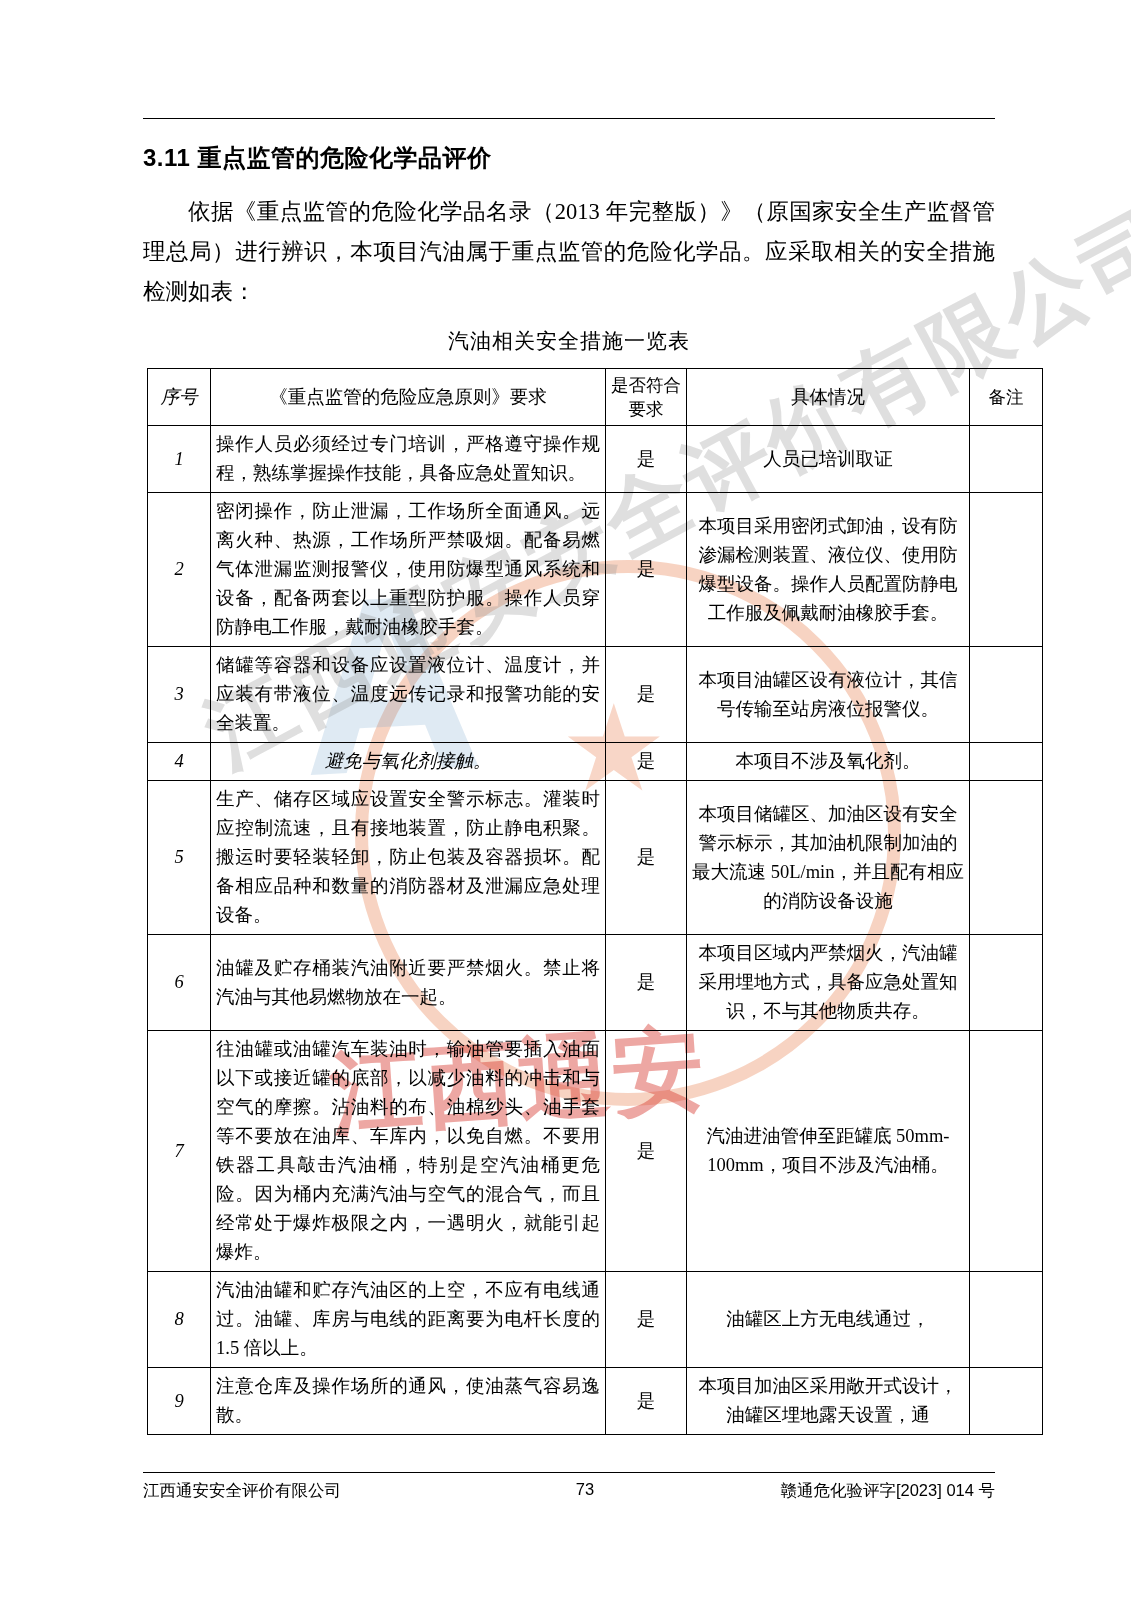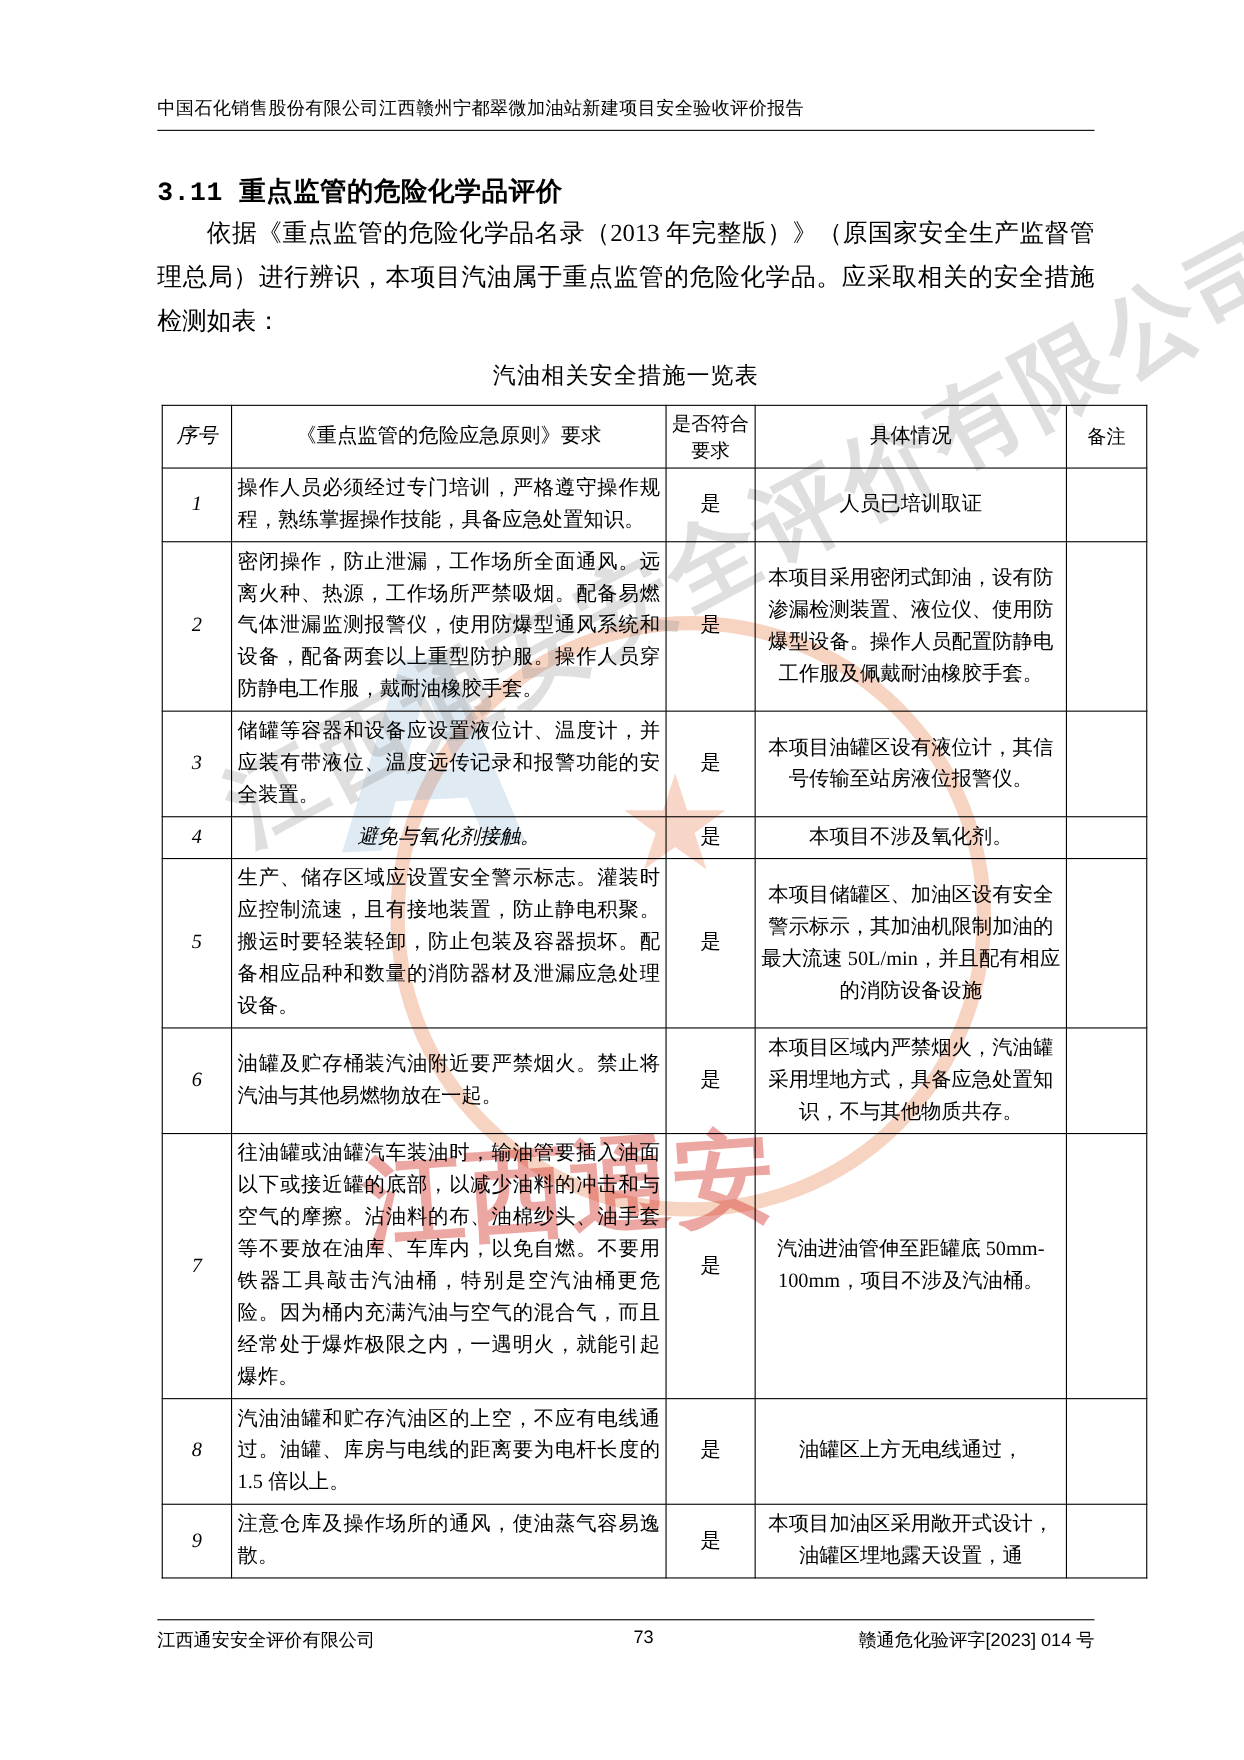--- a/index.html
+++ b/index.html
@@ -106,25 +106,24 @@
     top: 118px;
     width: 852px;
     border-top: 1.6px solid #000;
   }
 
   
   .section-title {
     position: absolute;
     left: 0;
     top: 142px;
-    font-family: Liberation Mono, monospace;
+    font-family: Liberation Sans, sans-serif;
     font-size: 24px;
     font-weight: bold;
     letter-spacing: 0.5px;
-    margin-top: 16px;
   }
 
   
   .para {
     position: absolute;
     left: 0;
     top: 192px;
     width: 852px;
     font-size: 22.5px;
     line-height: 40px;
@@ -205,21 +204,20 @@
   <div class="watermark">
     <div class="wm-ring"></div>
     <div class="wm-blue">A</div>
     <div class="wm-star">★</div>
     <div class="wm-company">江西通安安全评价有限公司</div>
     <div class="wm-red">江西通安</div>
   </div>
 
   <div class="content">
 
-    <div class="header">中国石化销售股份有限公司江西赣州宁都翠微加油站新建项目安全验收评价报告</div>
     <div class="header-rule"></div>
 
     <div class="section-title">3.11 重点监管的危险化学品评价</div>
 
     <div class="para">依据《重点监管的危险化学品名录（2013 年完整版）》（原国家安全生产监督管理总局）进行辨识，本项目汽油属于重点监管的危险化学品。应采取相关的安全措施检测如表：</div>
 
     <div class="table-caption">汽油相关安全措施一览表</div>
 
     <div class="tbl-wrap">
       <table class="main">

